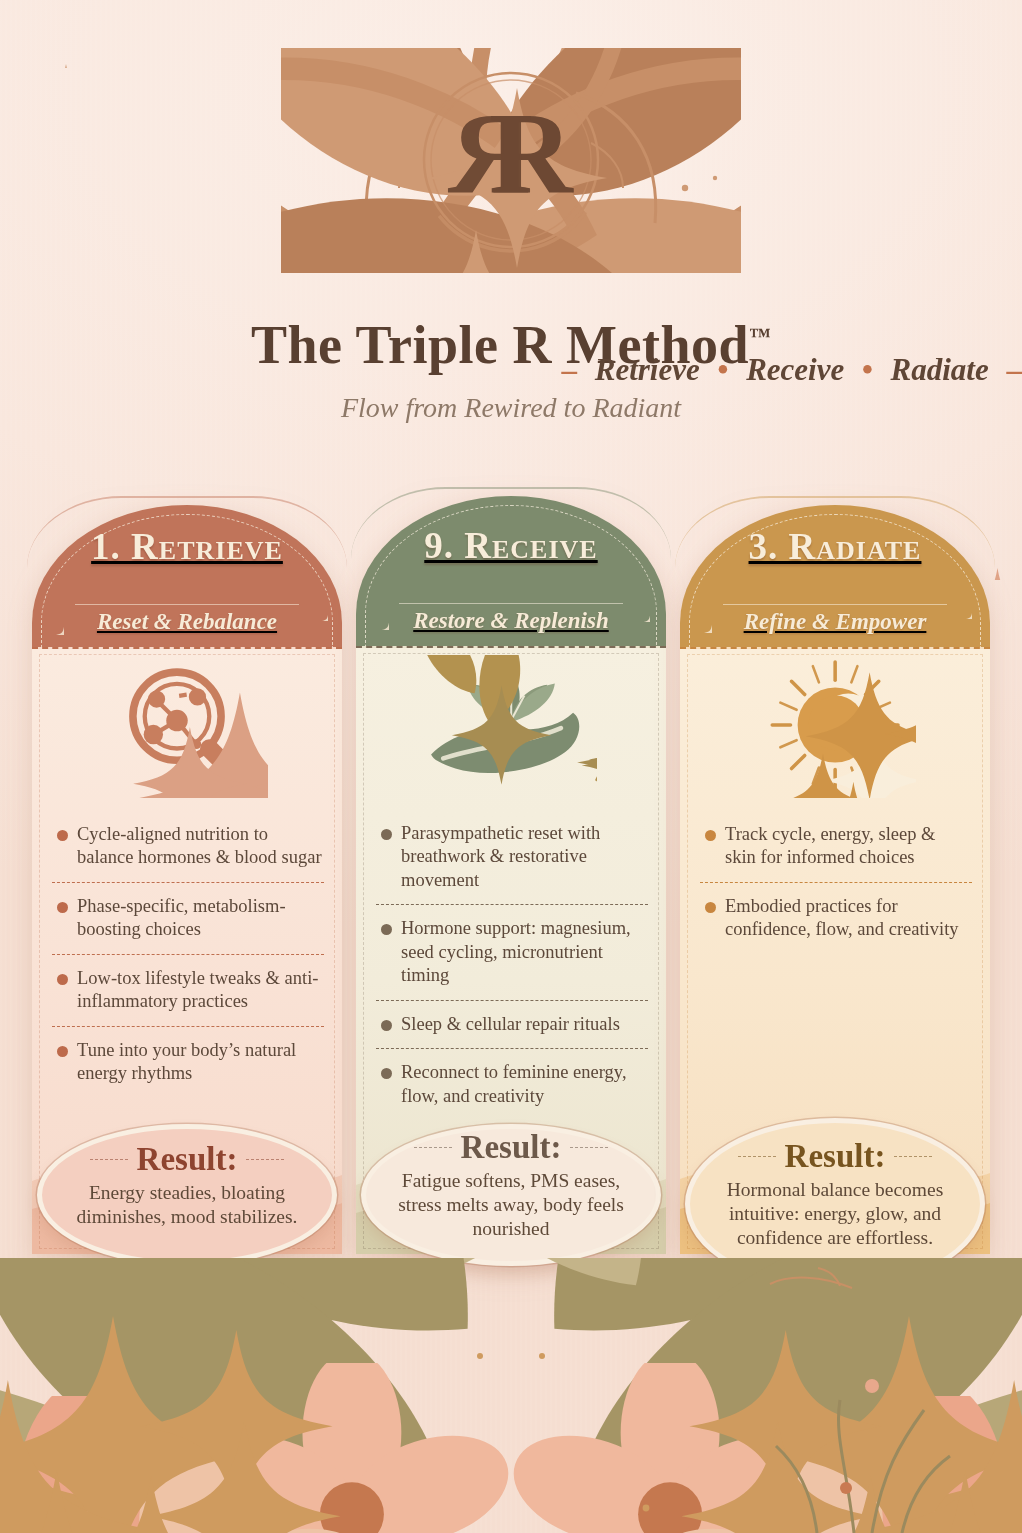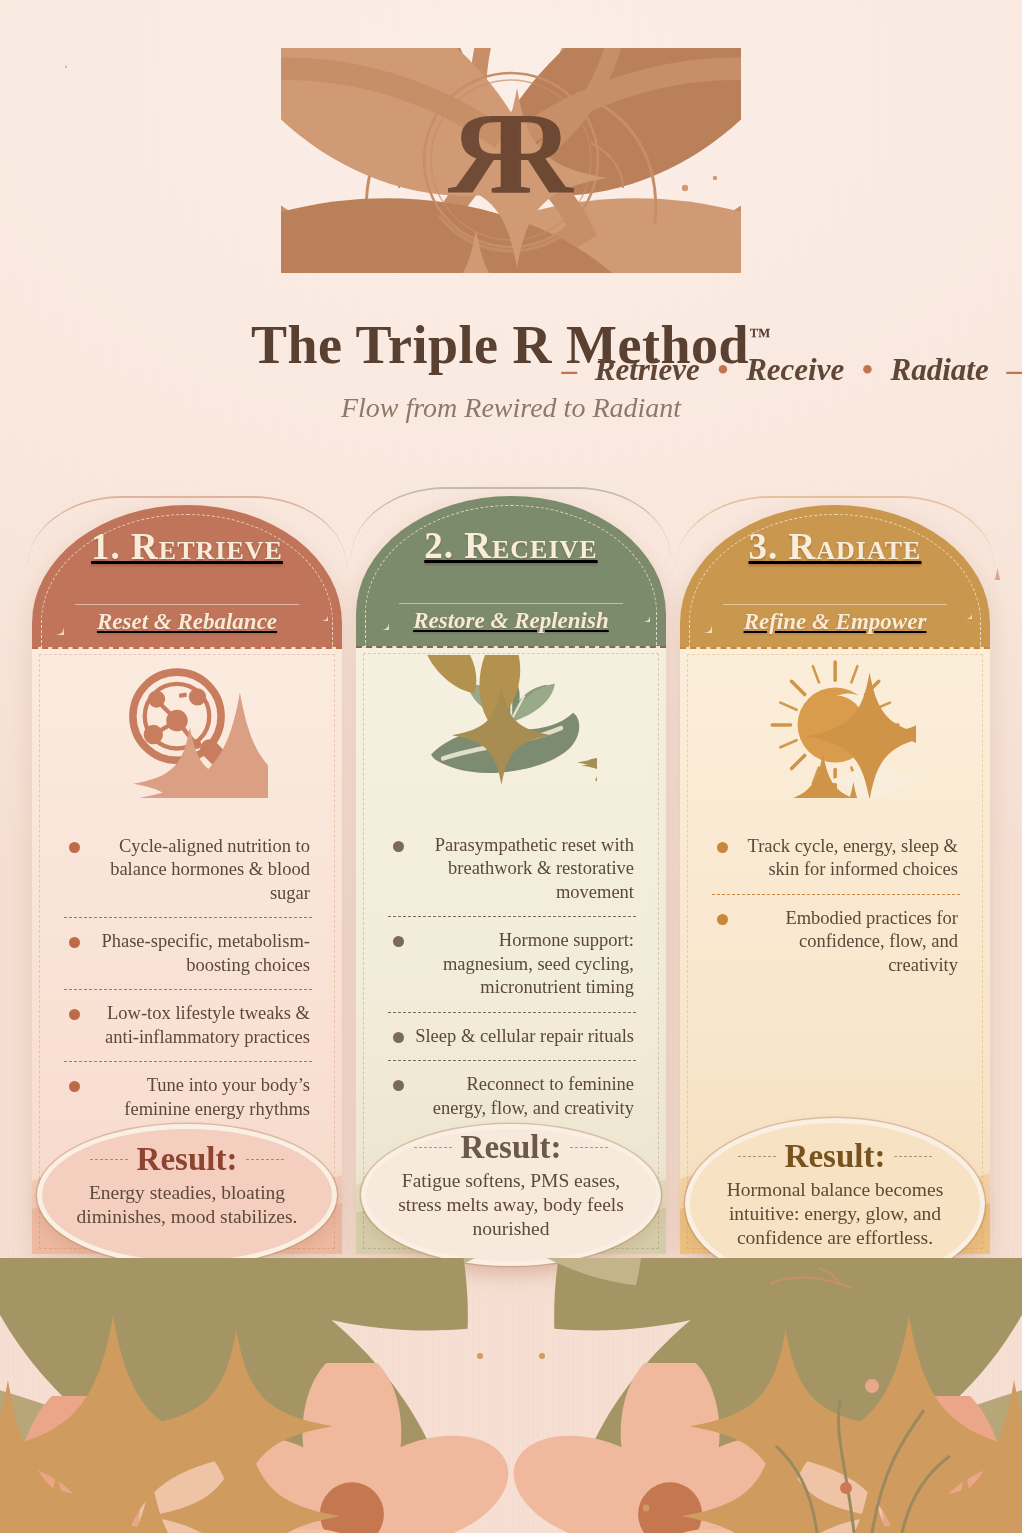--- a/index.html
+++ b/index.html
@@ -45,21 +45,21 @@
   .hdr-spark{position:absolute;color:#f6e8d2;opacity:.85;}
   .col-body{position:relative;height:605px;border-top:2.5px dashed var(--accent,#bf6f4f);overflow:hidden;}
   .col2 .col-body{height:606px;}
   .col1 .col-body{background:linear-gradient(180deg,#fbebdf 0%,#f9e2d5 55%,#f7dacb 100%);}
   .col2 .col-body{background:linear-gradient(180deg,#f6f0e0 0%,#f2ecda 55%,#ebe4cd 100%);}
   .col3 .col-body{background:linear-gradient(180deg,#fbeeda 0%,#f9e7cd 55%,#f6debe 100%);}
   .col-body::before{content:"";position:absolute;inset:5px 7px;border:1px dashed var(--accent,#bf6f4f);
     opacity:.28;pointer-events:none;z-index:3;}
   .icon-area{position:relative;height:156px;display:flex;align-items:center;justify-content:center;}
   .icon-area svg{height:142px;width:auto;}
-  .bullets{list-style:none;margin:16px;padding:2px 14px 0 16px;position:relative;z-index:2;text-align:right;}
+  .bullets{list-style:none;margin:4px;padding:2px 14px 0 16px;position:relative;z-index:2;}
   .bullets li{position:relative;padding:12px 2px 12px 25px;font-size:18.5px;line-height:1.27;
     color:#5c483a;border-bottom:1px dashed var(--accent,#bf6f4f);}
   .bullets li:last-child{border-bottom:none;}
   .bullets li::before{content:"";position:absolute;left:5px;top:19px;width:11px;height:11px;
     border-radius:50%;background:var(--dot,#bf6f4f);}
   .wave{position:absolute;left:0;bottom:0;width:100%;height:115px;z-index:1;}
   
   .result{position:absolute;left:50%;transform:translateX(-50%);bottom:-26px;width:300px;height:142px;
     background:var(--oval,#f4cfc0);border:5px solid #f9efe2;border-radius:50%;
     box-shadow:0 0 0 1.5px rgba(176,118,88,.35), 0 8px 14px rgba(160,95,60,.15);
@@ -210,21 +210,21 @@
               <use href="#star4" transform="translate(136,46) scale(1.3)"></use>
               <use href="#star4" transform="translate(144,72) scale(.7)"></use>
               <use href="#star4" transform="translate(130,82) scale(.6)"></use>
             </g>
           </svg>
         </div>
         <ul class="bullets">
           <li>Cycle-aligned nutrition to balance hormones &amp; blood sugar</li>
           <li>Phase-specific, metabolism-boosting choices</li>
           <li>Low-tox lifestyle tweaks &amp; anti-inflammatory practices</li>
-          <li>Tune into your body’s feminine energy rhythms</li>
+          <li>Tune into your body’s natural energy rhythms</li>
         </ul>
         <svg class="wave" viewBox="0 0 300 115" preserveAspectRatio="none">
           <path d="M0,42 C55,20 115,58 175,42 C235,26 275,48 300,36 L300,115 L0,115 Z" fill="#eeb9a0" opacity=".5"></path>
           <path d="M0,70 C60,52 130,84 195,68 C250,55 285,72 300,64 L300,115 L0,115 Z" fill="#e9ab90" opacity=".55"></path>
         </svg>
       </div>
       <div class="result">
         <div class="result-title">
           <span class="rline"></span>
           <span>Result:</span>
@@ -237,21 +237,21 @@
     <section class="col col2" style="--header: #7d8b6d; --accent: #7c6b57; --dot: #7b6a56; --oval: #f7e9dc; --rtitle: #6d594a;">
       <div class="col-header">
         <div class="arch-echo"></div>
         <div class="inner-border"></div>
         <svg class="hdr-spark" style="left:18px;bottom:16px;width:15px;height:15px" viewBox="-10 -10 20 20">
             <use href="#star4" fill="currentColor"></use>
           </svg>
         <svg class="hdr-spark" style="right:16px;bottom:24px;width:13px;height:13px" viewBox="-10 -10 20 20">
             <use href="#star4" fill="currentColor"></use>
           </svg>
-        <h2 class="col-title">2. Receive</h2>
+        <h2 class="col-title">9. Receive</h2>
         <div class="col-divider"></div>
         <div class="col-subtitle">Restore &amp; Replenish</div>
       </div>
       <div class="col-body">
         <div class="icon-area">
           <svg viewBox="0 0 170 140">
             <g>
               <path d="M85,14 C76,30 72,47 85,64 C98,47 94,30 85,14 Z" fill="#7d8b6d"></path>
               <path d="M85,64 C70,52 60,36 62,20 C78,28 88,44 85,64 Z" transform="rotate(-18 85 64)" fill="#8b9a7b"></path>
               <path d="M85,64 C100,52 110,36 108,20 C92,28 82,44 85,64 Z" transform="rotate(18 85 64)" fill="#8b9a7b"></path>

